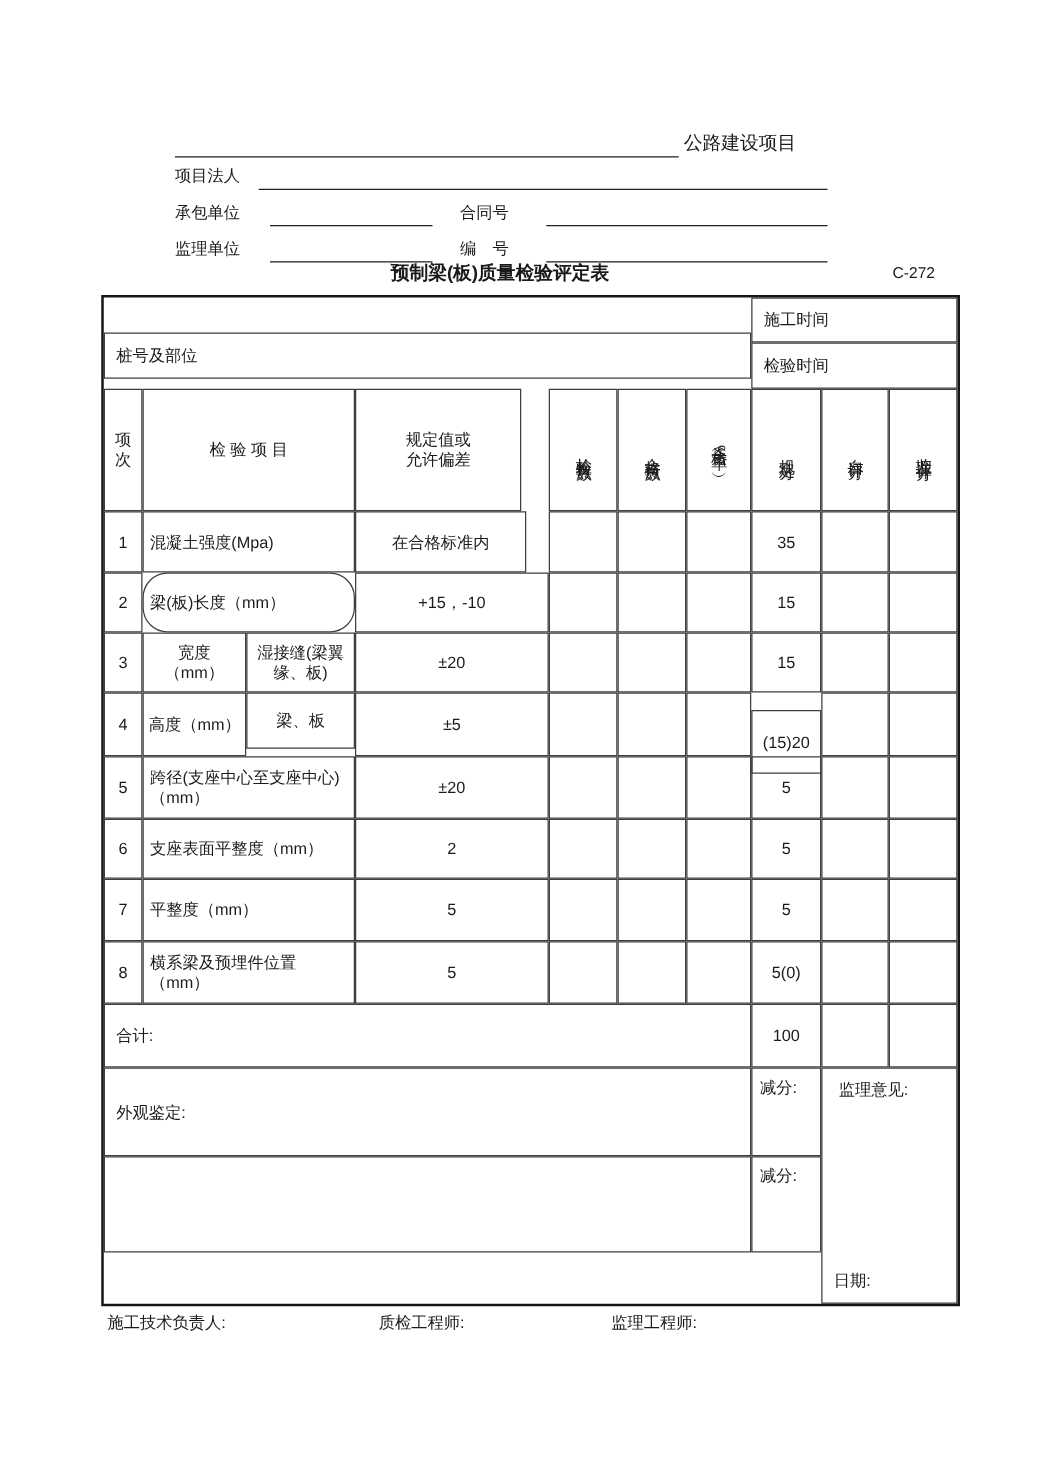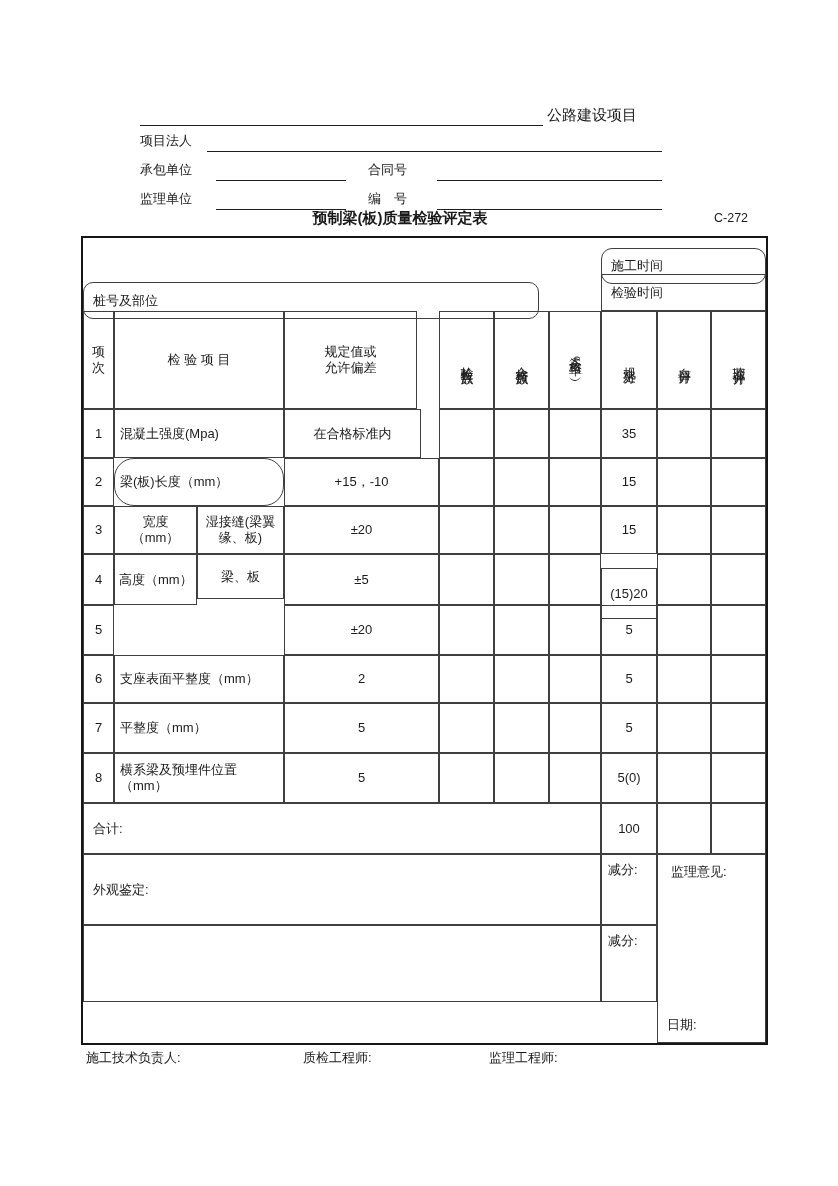--- a/index.html
+++ b/index.html
@@ -45,22 +45,22 @@
   <div class="uline" style="left:437px;top:180px;width:225px;"></div>
 
   <div class="txt" style="left:140px;top:190px;">监理单位</div>
   <div class="uline" style="left:216px;top:209px;width:130px;"></div>
   <div class="txt" style="left:368px;top:190px;">编　号</div>
   <div class="uline" style="left:437px;top:209px;width:225px;"></div>
 
   <div class="title" style="left:250px;top:209px;width:300px;">预制梁(板)质量检验评定表</div>
   <div class="code" style="left:714px;top:211px;">C-272</div>
 
-  <div class="cell c-left" style="left:601px;top:248px;width:165px;height:36px;border-radius:11px;">施工时间</div>
-  <div class="cell c-left" style="left:83px;top:282px;width:456px;height:37px;border-radius:10px;">桩号及部位</div>
+  <div class="cell c-left" style="left:601px;top:238px;width:165px;height:36px;">施工时间</div>
+  <div class="cell c-left" style="left:83px;top:266px;width:518px;height:37px;">桩号及部位</div>
   <div class="cell c-left" style="left:601px;top:274px;width:165px;height:37px;">检验时间</div>
 
   <div class="cell c-center pre" style="left:83px;top:311px;width:31px;height:98px;">项
 次</div>
   <div class="cell c-center" style="left:114px;top:311px;width:170px;height:98px;">检 验 项 目</div>
   <div class="cell c-center pre" style="left:284px;top:311px;width:133px;height:98px;">规定值或
 允许偏差</div>
   <div class="cell c-center vert" style="left:439px;top:311px;width:55px;height:98px;">
       <span>检验点数</span>
     </div>
@@ -117,20 +117,21 @@
   <div class="cell c-center" style="left:197px;top:554px;width:87px;height:45px;">梁、板</div>
   <div class="cell c-center" style="left:284px;top:554px;width:155px;height:51px;">±5</div>
   <div class="cell" style="left:439px;top:554px;width:55px;height:51px;"></div>
   <div class="cell" style="left:494px;top:554px;width:55px;height:51px;"></div>
   <div class="cell" style="left:549px;top:554px;width:52px;height:51px;"></div>
   <div class="cell c-center" style="left:601px;top:568px;width:56px;height:51px;">(15)20</div>
   <div class="cell" style="left:657px;top:554px;width:54px;height:51px;"></div>
   <div class="cell" style="left:711px;top:554px;width:55px;height:51px;"></div>
 
   <div class="cell c-center" style="left:83px;top:605px;width:31px;height:50px;">5</div>
+  <div class="cell c-left" style="left:114px;top:605px;width:170px;height:50px;padding-left:5px;white-space:normal;">跨径(支座中心至支座中心)（mm）</div>
   <div class="cell c-center" style="left:284px;top:605px;width:155px;height:50px;">±20</div>
   <div class="cell" style="left:439px;top:605px;width:55px;height:50px;"></div>
   <div class="cell" style="left:494px;top:605px;width:55px;height:50px;"></div>
   <div class="cell" style="left:549px;top:605px;width:52px;height:50px;"></div>
   <div class="cell c-center" style="left:601px;top:605px;width:56px;height:50px;">5</div>
   <div class="cell" style="left:657px;top:605px;width:54px;height:50px;"></div>
   <div class="cell" style="left:711px;top:605px;width:55px;height:50px;"></div>
 
   <div class="cell c-center" style="left:83px;top:655px;width:31px;height:48px;">6</div>
   <div class="cell c-left" style="left:114px;top:655px;width:170px;height:48px;padding-left:5px;">支座表面平整度（mm）</div>

